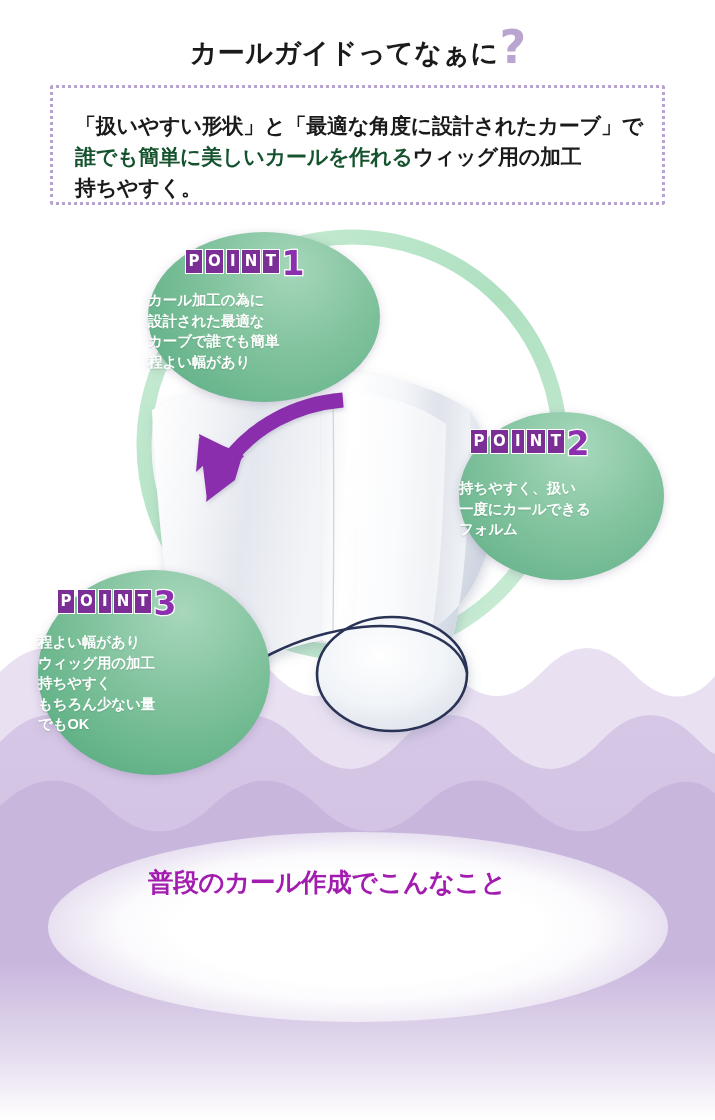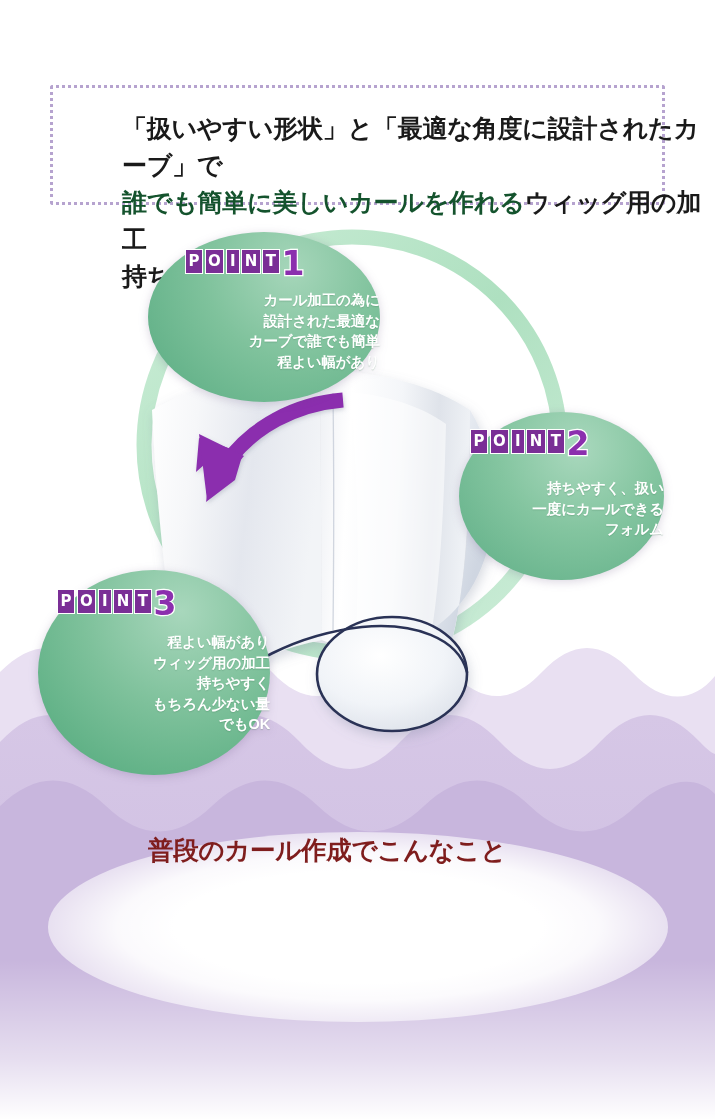--- a/index.html
+++ b/index.html
@@ -58,42 +58,41 @@
     width: 615px; height: 120px;
     border: 3px dotted #b6a3cf;
     border-radius: 3px;
     z-index: 20;
     background: transparent;
   }
   #lead-box .lead-inner {
     position: absolute;
     left: 22px; top: 22px;
     width: 580px;
-    font-size: 25px;
+    font-size: 21px;
     font-weight: bold;
     line-height: 1.48;
     color: #1a1a1a;
     letter-spacing: -0.2px;
-    margin-left: 47px;
   }
   #lead-box .hl { color: #14532d; }
 
   
   #stage {
     position: absolute;
     left: 0; top: 210px;
     width: 715px; height: 570px;
     z-index: 10;
   }
 
   
   .point-bubble {
     position: absolute;
     border-radius: 50%;
-    text-align: right;
+    text-align: left;
     color: #ffffff;
     z-index: 30;
     filter: drop-shadow(0 2px 5px rgba(90,70,120,0.22));
   }
   .point-bubble .bubble-body {
     position: absolute;
     left: 0; right: 0;
     font-size: 14.5px;
     font-weight: bold;
     line-height: 1.42;
@@ -146,27 +145,27 @@
     background: radial-gradient(ellipse at 50% 50%,
                 #ffffff 0%, #ffffff 42%,
                 rgba(255,255,255,0.92) 55%,
                 rgba(255,255,255,0.55) 72%,
                 rgba(255,255,255,0.12) 88%,
                 rgba(255,255,255,0) 100%);
     z-index: 25;
   }
   #bottom-headline {
     position: absolute;
-    left: 148px; top: 832px;
+    left: 148px; top: 864px;
     width: 470px;
     z-index: 26;
     font-size: 25.5px;
     font-weight: bold;
     line-height: 1.42;
-    color: #7f1d1d;
+    color: #a21caf;
     letter-spacing: -0.3px;
   }
 </style>
 </head>
 <body>
 
 <div id="page">
 
   <svg id="bg-layer" viewBox="0 0 715 1120" width="715" height="1120" preserveAspectRatio="none">
     <defs>
@@ -218,20 +217,23 @@
 
     <rect x="0" y="930" width="715" height="190" fill="url(#gradBottom)" opacity="0"></rect>
     <linearGradient id="fadeWhite" x1="0" y1="0" x2="0" y2="1">
       <stop offset="0%" stop-color="#ffffff" stop-opacity="0"></stop>
       <stop offset="62%" stop-color="#ffffff" stop-opacity="0.55"></stop>
       <stop offset="100%" stop-color="#ffffff" stop-opacity="1"></stop>
     </linearGradient>
     <rect x="0" y="960" width="715" height="160" fill="url(#fadeWhite)"></rect>
   </svg>
 
+  <div id="header-title">
+    <span class="title-text">カールガイドってなぁに</span><span class="title-qmark">?</span>
+  </div>
 
   <div id="lead-box">
     <div class="lead-inner">
       <span>「扱いやすい形状」と「最適な角度に設計されたカーブ」で</span><br>
       <span class="hl">誰でも簡単に美しいカールを作れる</span><span>ウィッグ用の加工</span><br>
       <span>持ちやすく。</span>
     </div>
   </div>
 
   <svg id="stage" viewBox="0 0 715 570" width="715" height="570">

